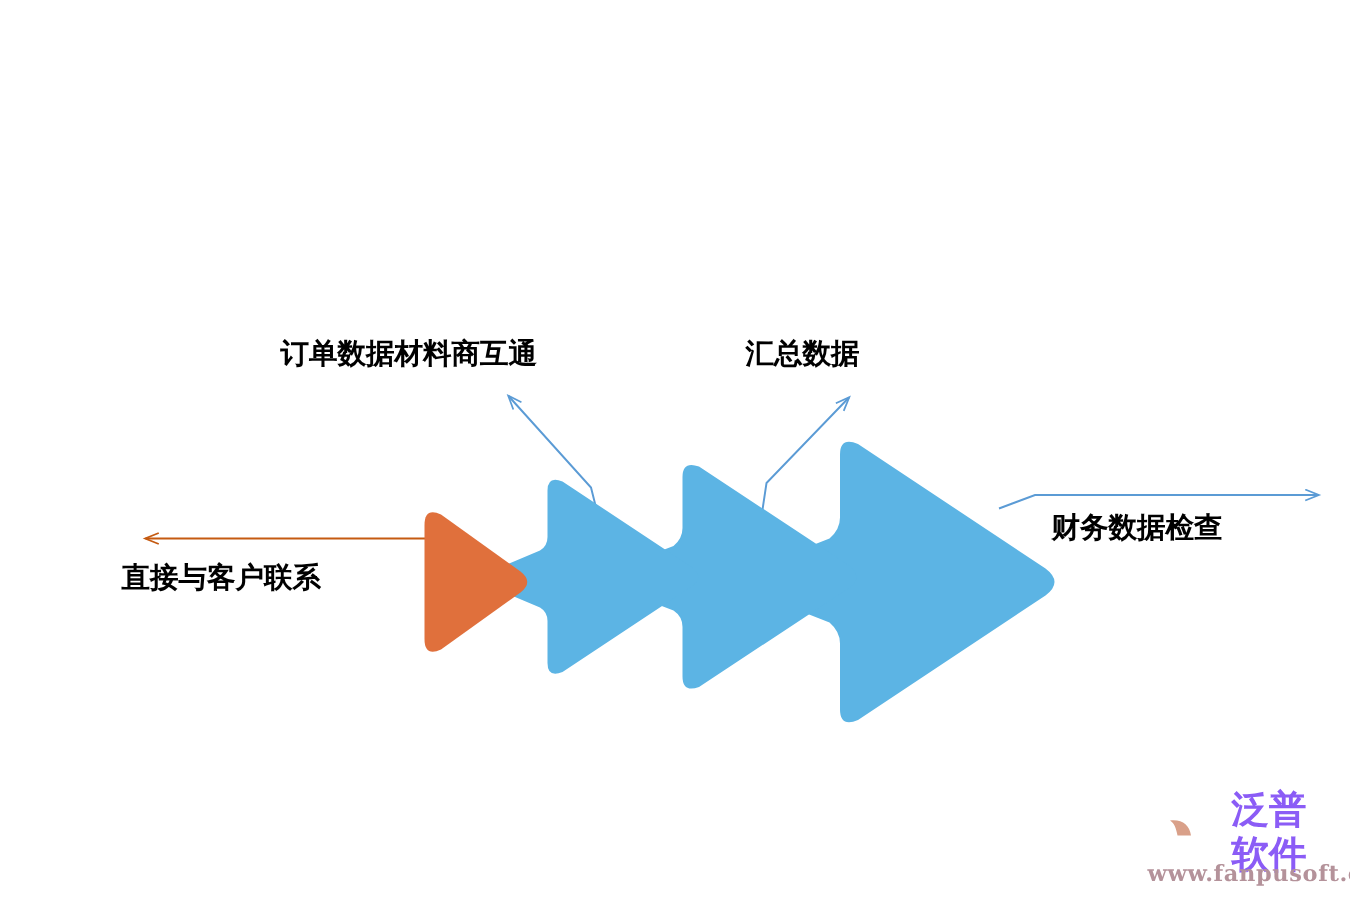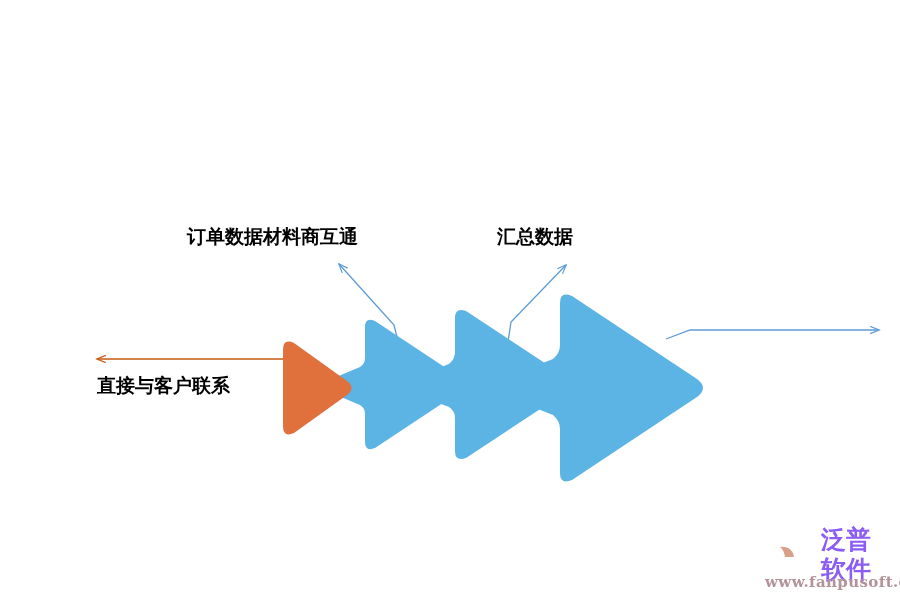--- a/index.html
+++ b/index.html
@@ -34,21 +34,21 @@
     font-family: "DejaVu Sans", "Liberation Sans", sans-serif;
     font-weight: bold;
     font-size: 19px;
     line-height: 22px;
     color: #000000;
     white-space: nowrap;
     letter-spacing: 0px;
   }
   #label-order    { left: 187px; top: 225px; }
   #label-summary  { left: 497px; top: 225px; }
-  #label-contact  { left: 97px;  top: 374px; }
+  #label-contact  { left: 81px;  top: 374px; }
   #label-finance  { left: 701px; top: 341px; }
 
   
   #watermark {
     position: absolute;
     left: 765px;
     top: 537px;
     width: 128px;
     height: 58px;
   }
@@ -172,20 +172,21 @@
                Z" fill="#e0703c"></path>
     </g>
   </svg>
 
   <div class="callout-label" id="label-order">订单数据材料商互通</div>
 
   <div class="callout-label" id="label-summary">汇总数据</div>
 
   <div class="callout-label" id="label-contact">直接与客户联系</div>
 
+  <div class="callout-label" id="label-finance">财务数据检查</div>
 
   <div id="watermark">
     <div class="wm-row">
       <svg class="wm-mark" viewBox="0 0 34 34" xmlns="http://www.w3.org/2000/svg">
         <path d="M25,4 A13,13 0 1,0 25,30 A11,11 0 1,1 25,4 Z" fill="#8f9bbd"></path>
         <path d="M15,9 C23,8 28,12 29,19 L20,19 C19,14 18,11 15,9 Z" fill="#d9a089"></path>
       </svg>
       <span class="wm-name">泛普软件</span>
     </div>
     <div class="wm-url">www.fanpusoft.com</div>

